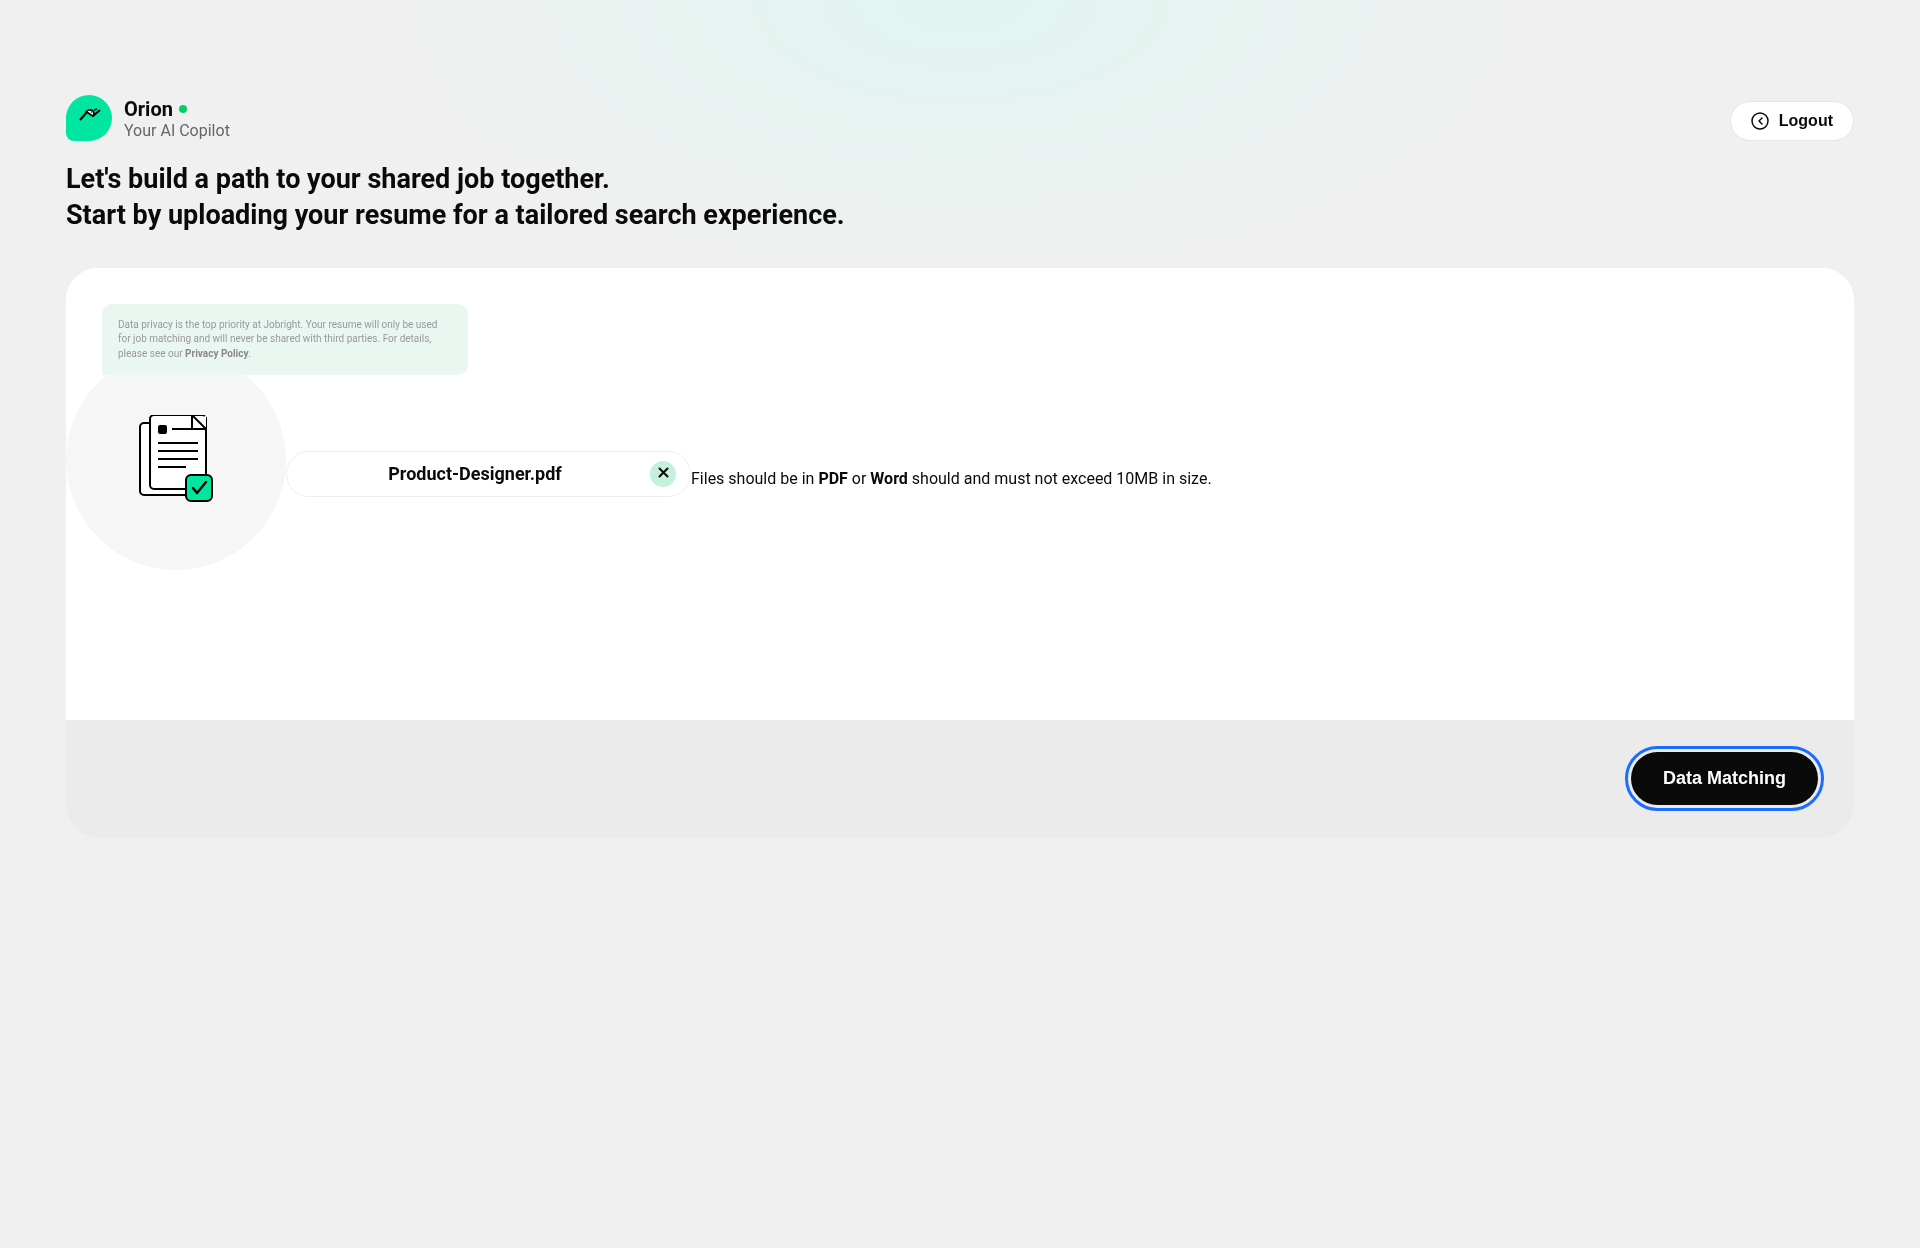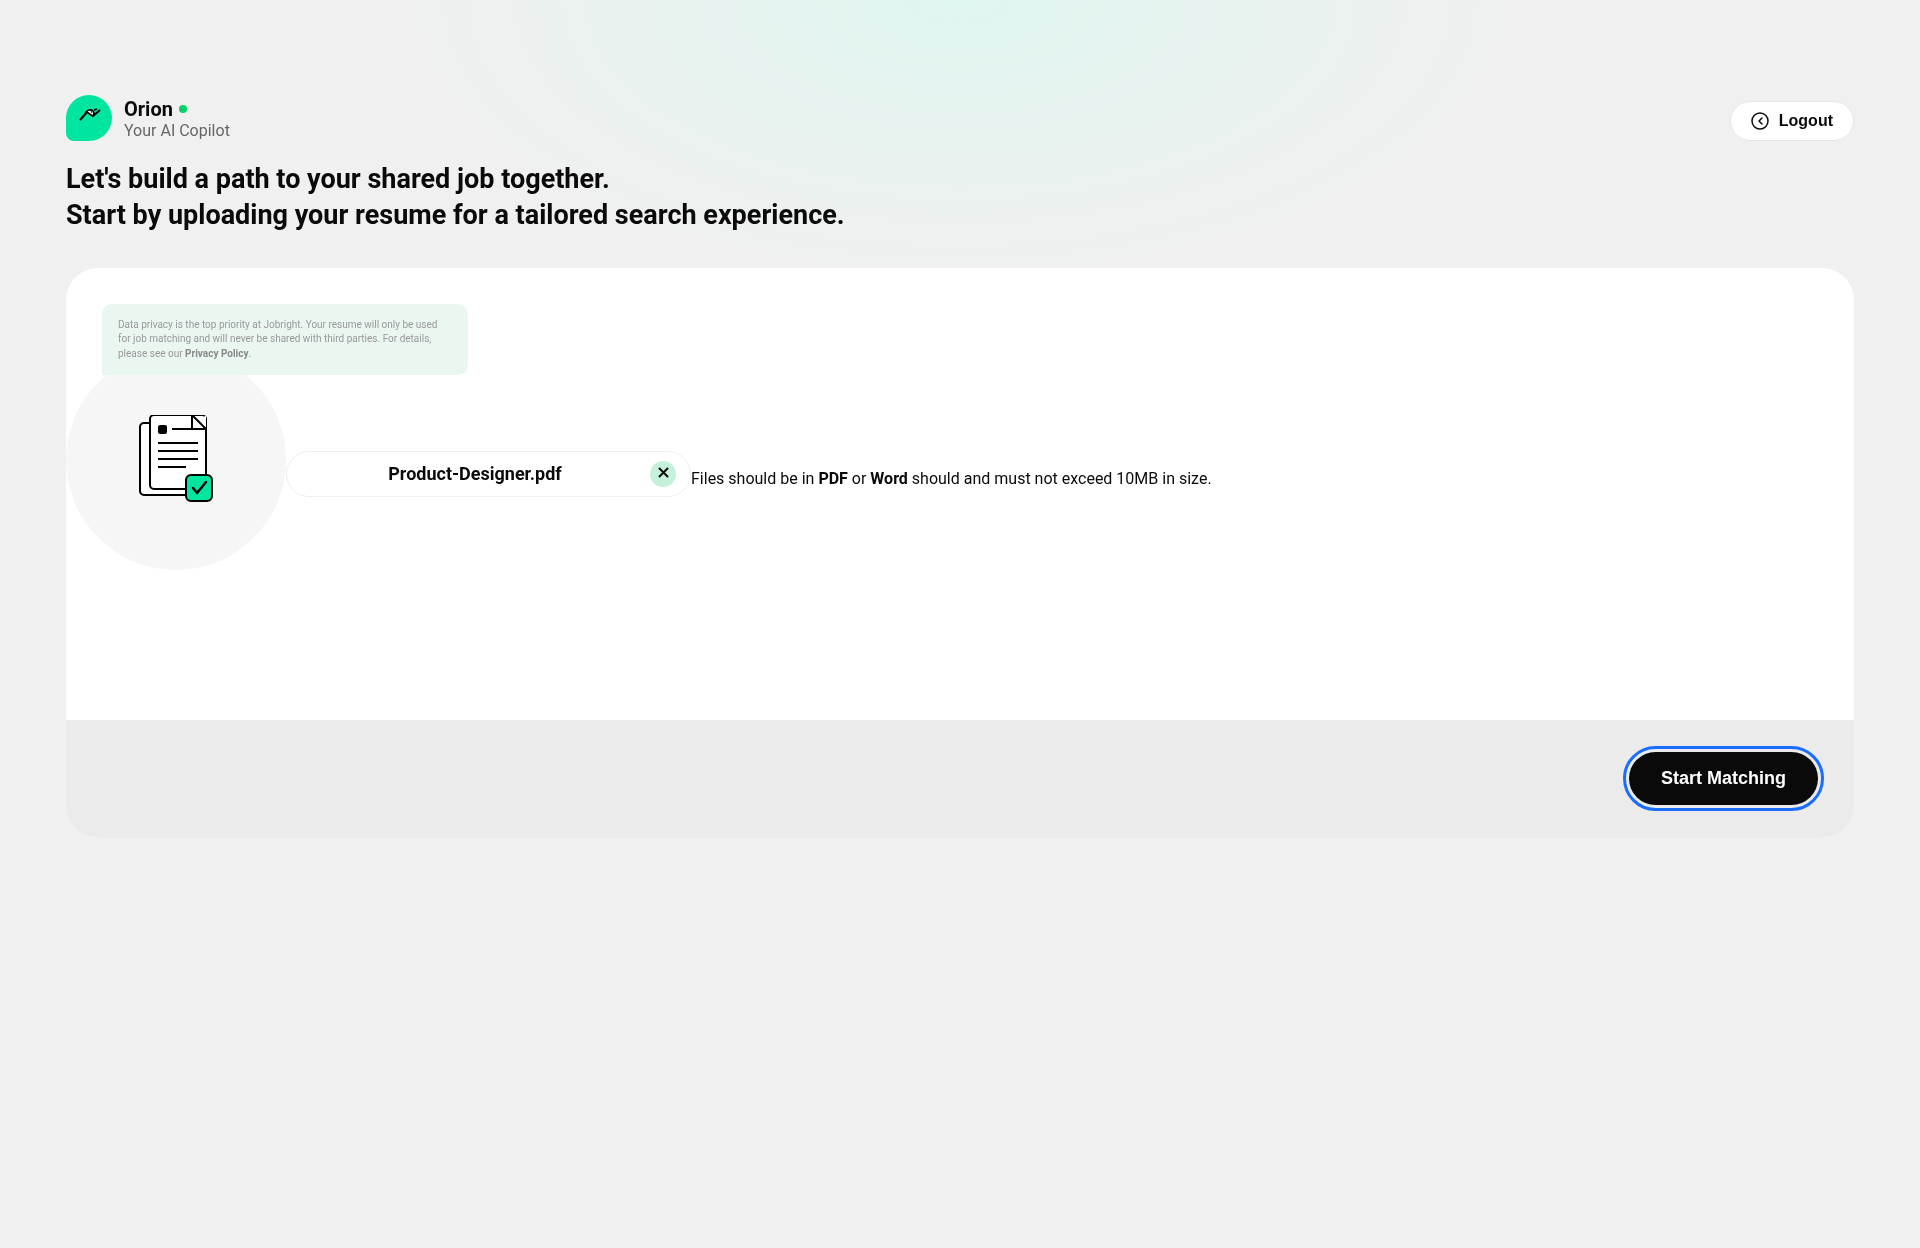--- a/index.html
+++ b/index.html
@@ -323,17 +323,17 @@
         </button>
       </div>
 
       <div class="file-hint">
         <span>Files should be in </span><span class="bold">PDF</span><span> or </span><span class="bold">Word</span><span> should and must not exceed 10MB in size.</span>
       </div>
     </div>
 
     <div class="card-footer">
       <div class="start-btn-wrapper">
-        <button class="start-btn">Start Matching</button>
+        <button class="start-btn">Data Matching</button>
       </div>
     </div>
   </div>
 </div>
 
 </body></html>

